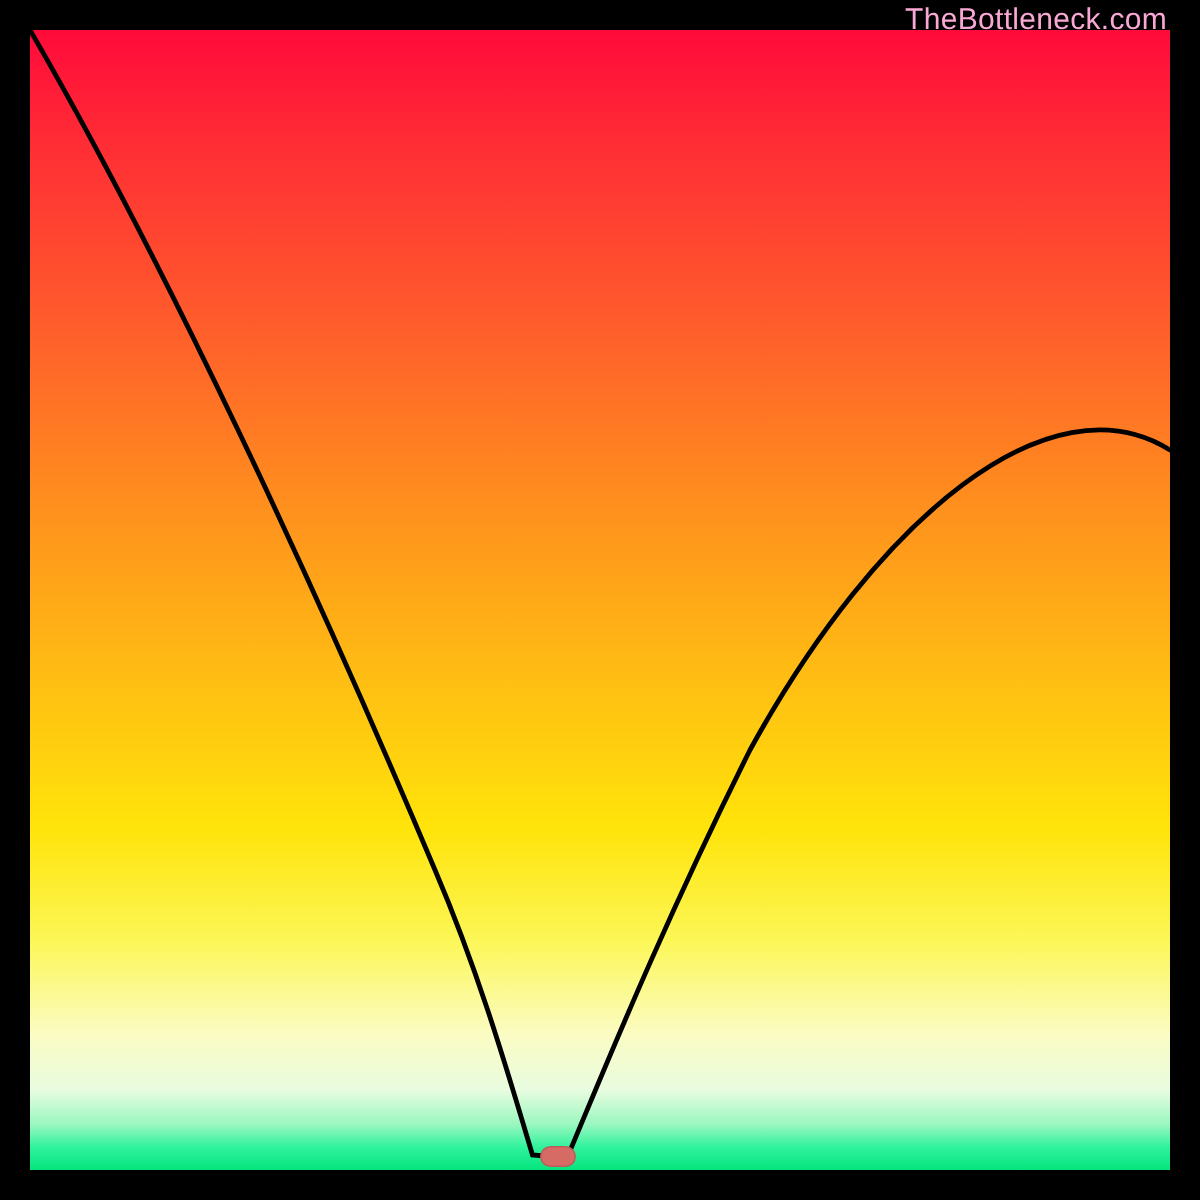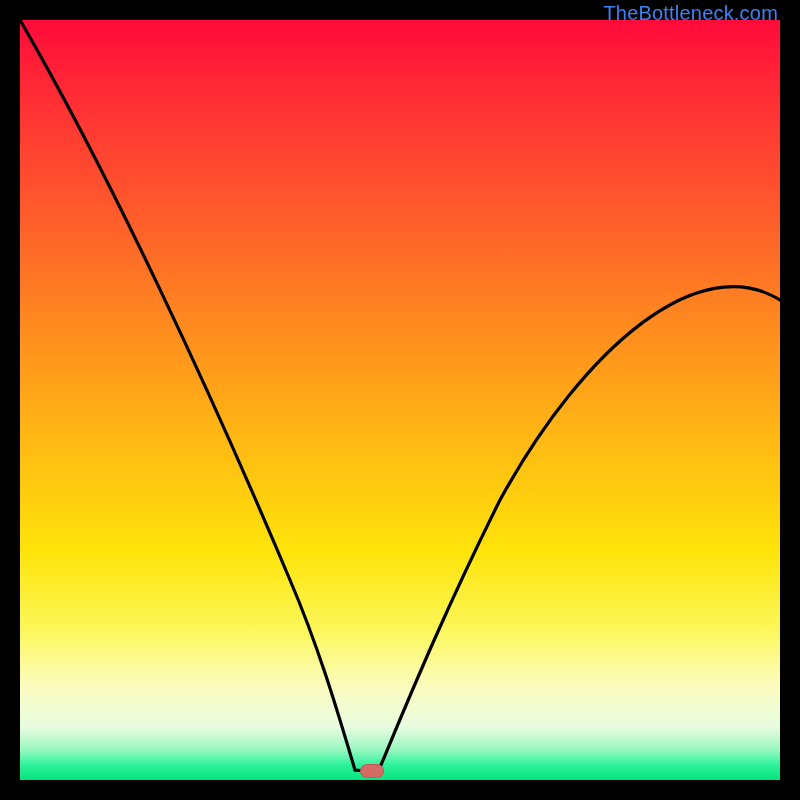--- a/index.html
+++ b/index.html
@@ -37,21 +37,21 @@
       #e8fce0 93%,
       #9af7c0 96%,
       #2ff29d 98%,
       #05e47d 100%
     );
   }
   .watermark {
     position: absolute;
     top: 2px;
     right: 22px;
-    color: #3b82f6;
+    color: #f9a8d4;
     font-size: 20px;
     font-weight: 500;
     letter-spacing: 0.2px;
     user-select: none;
   }
   svg.curve {
     position: absolute;
     left: 0;
     top: 0;
     width: 100%;

